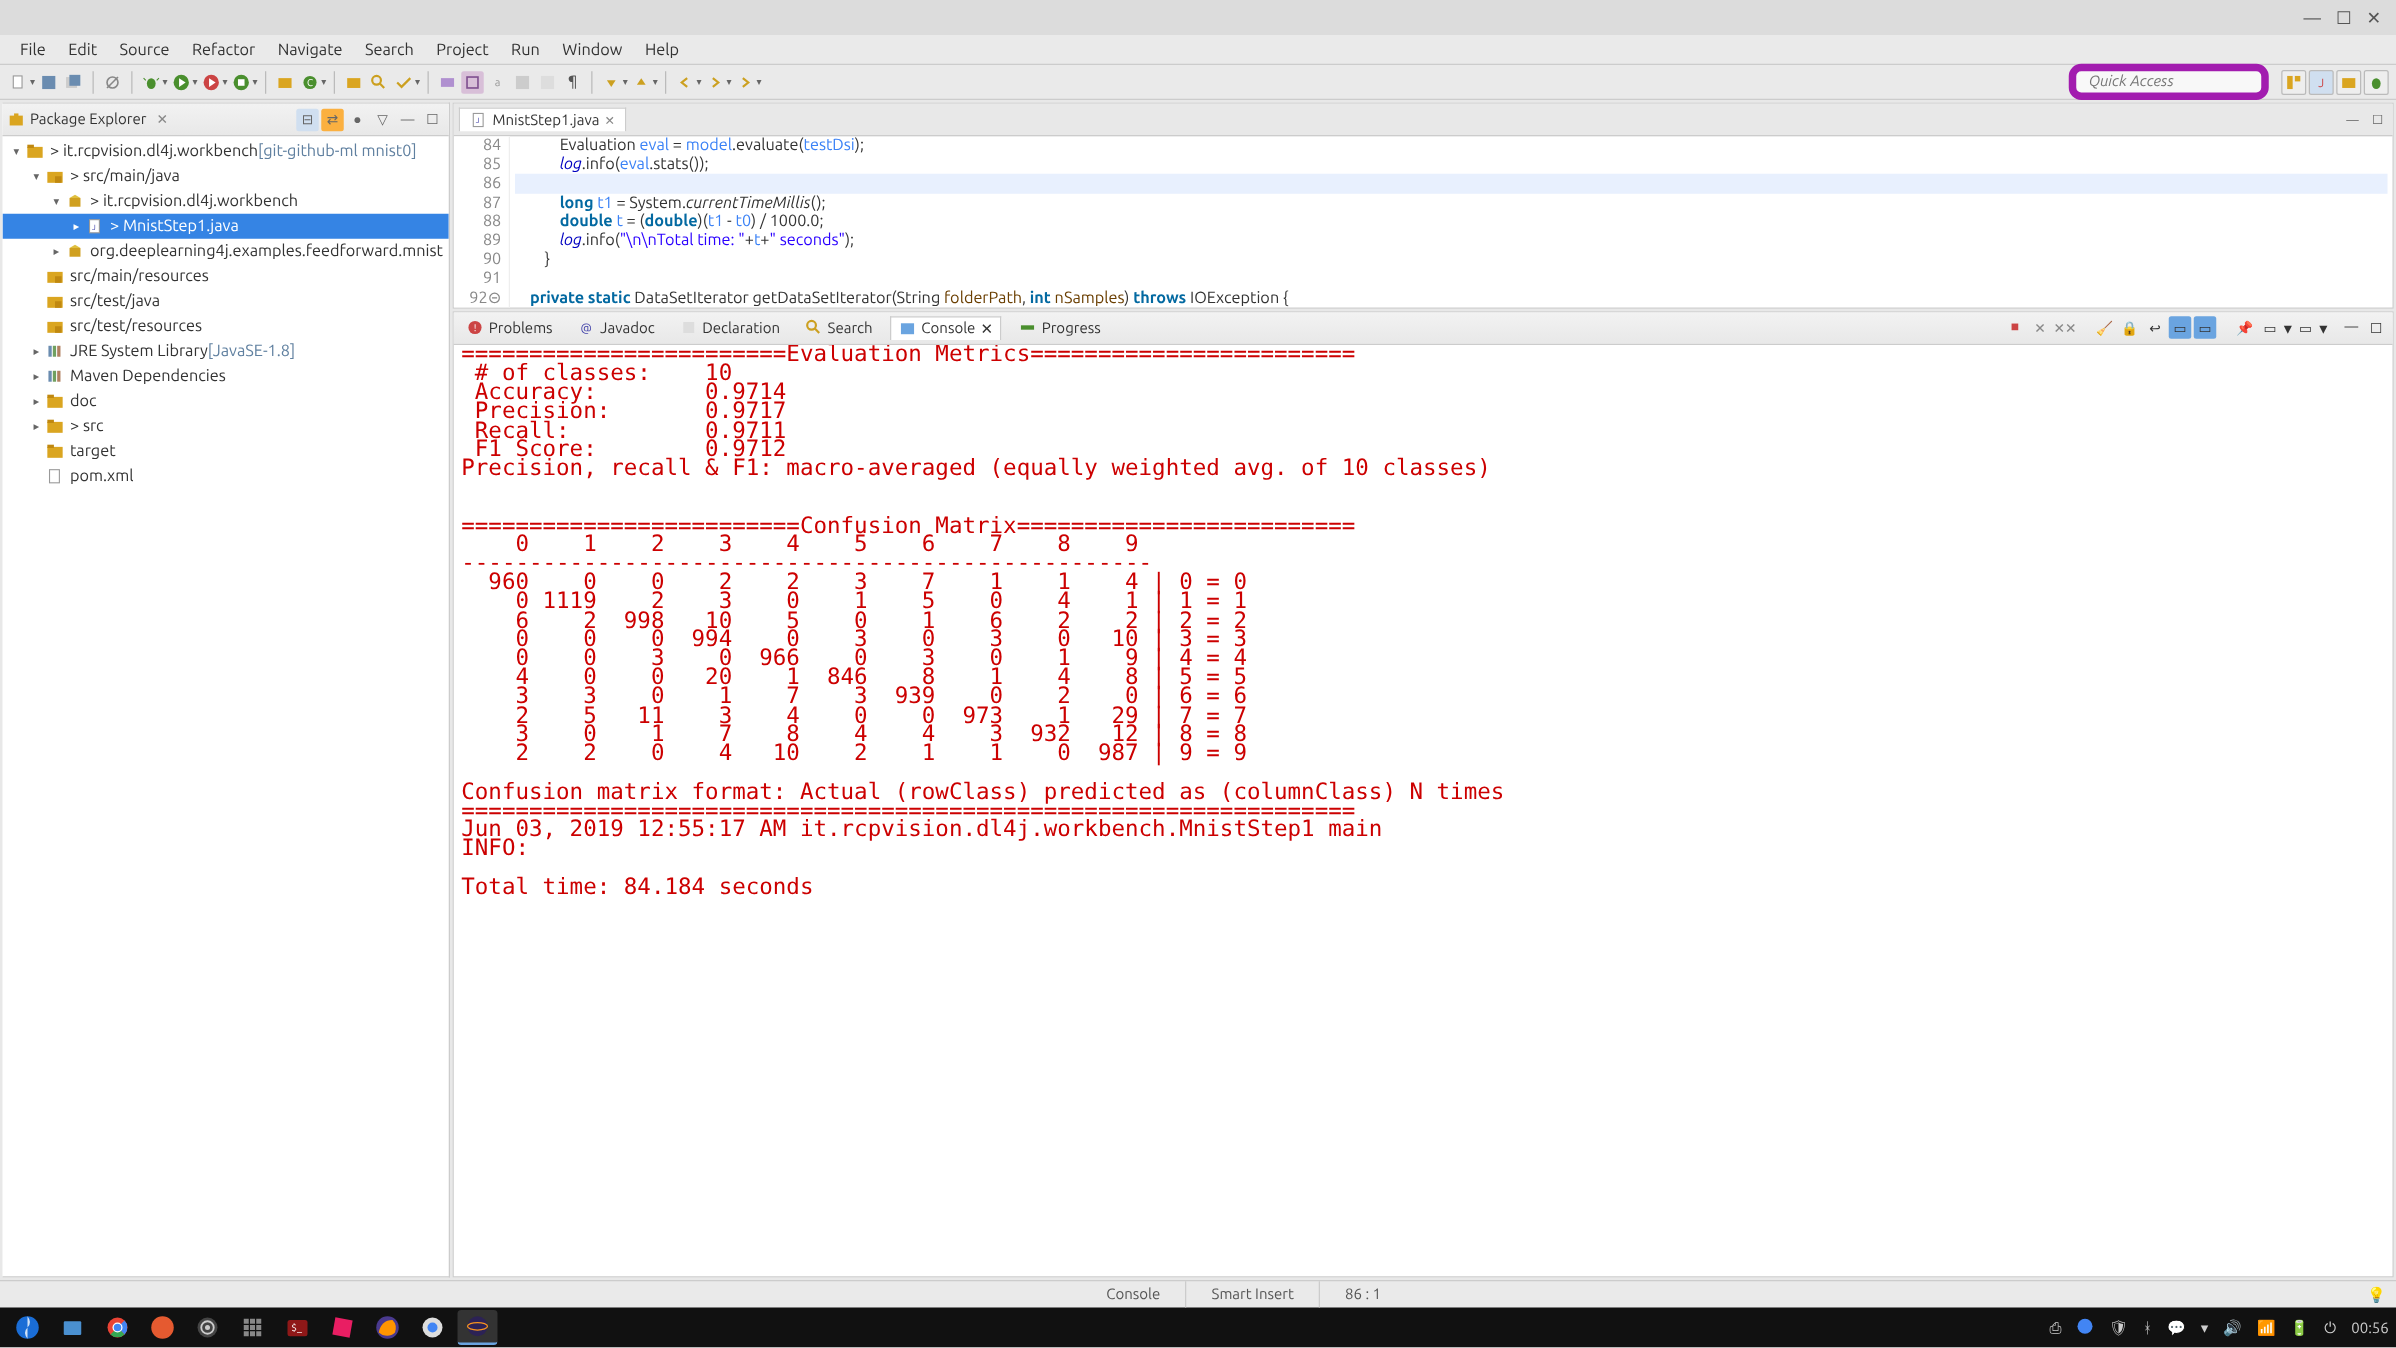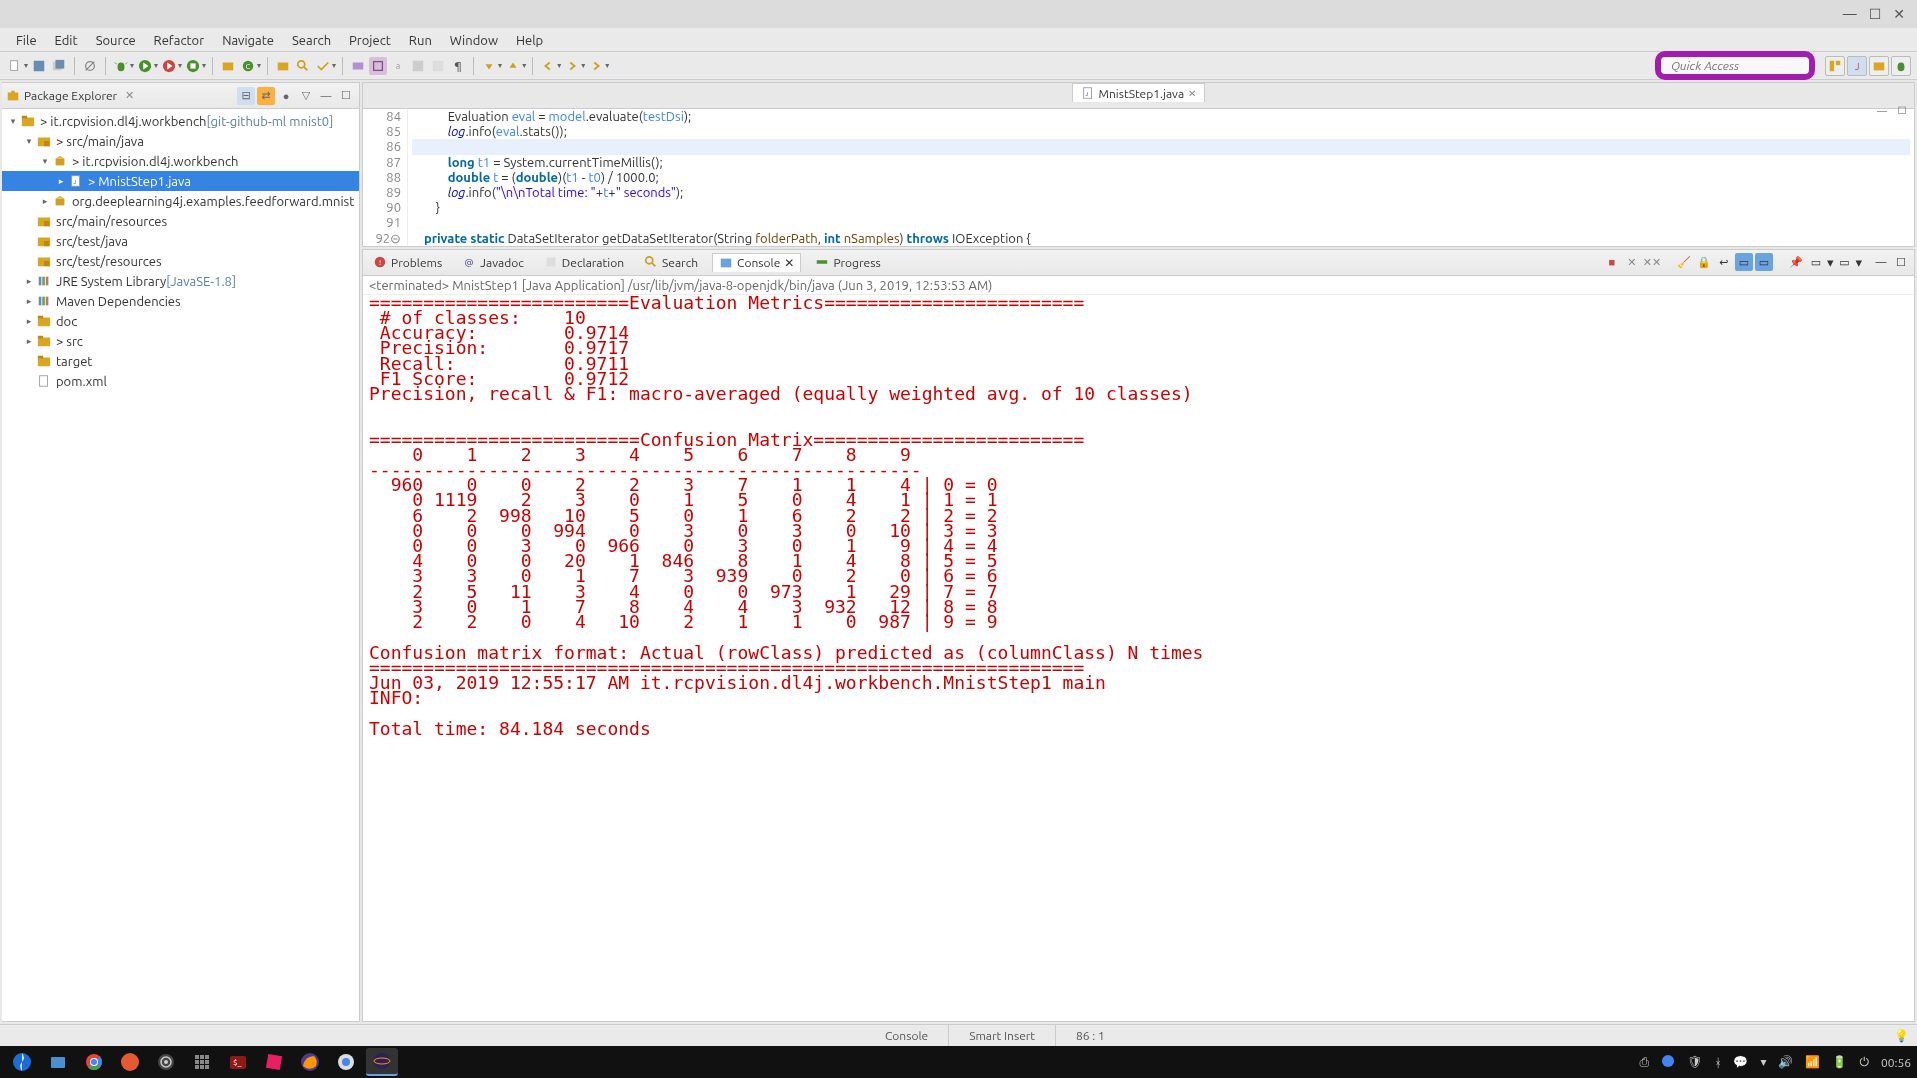--- a/index.html
+++ b/index.html
@@ -42,36 +42,36 @@
 .tree-row .indent { display: inline-block; }
 .tree-row .expand { width: 14px; display: inline-block; text-align: center; font-size: 9px; color: #666; }
 .tree-row.selected .expand { color: #fff; }
 .tree-row .icon { width: 16px; height: 16px; display: inline-flex; align-items: center; justify-content: center; margin-right: 4px; }
 .tree-row .label { font-size: 13px; }
 .tree-row .decoration { color: #6080a0; font-size: 13px; }
 
 
 .right-area { flex: 1; display: flex; flex-direction: column; margin: 2px; }
 .editor-pane { background: #fff; border: 1px solid #ccc; display: flex; flex-direction: column; }
-.tab-bar { height: 26px; background: #e8e8e8; border-bottom: 1px solid #ccc; display: flex; align-items: center; padding: 0 4px; flex-direction: column; }
+.tab-bar { height: 26px; background: #e8e8e8; border-bottom: 1px solid #ccc; display: flex; align-items: center; padding: 0 4px; }
 .tab { display: flex; align-items: center; gap: 4px; padding: 2px 8px; background: #fff; border: 1px solid #ccc; border-bottom: none; font-size: 12px; cursor: pointer; }
 .tab .x { font-size: 10px; color: #888; }
 .tab-actions { margin-left: auto; display: flex; gap: 4px; }
 .tab-actions .vbtn { width: 16px; height: 16px; cursor: pointer; font-size: 10px; color: #666; display: flex; align-items: center; justify-content: center; }
 
 .code-area { display: flex; flex: 1; overflow: hidden; height: 140px; }
 .gutter { width: 45px; background: #fff; border-right: 1px solid #eee; text-align: right; padding: 0 6px; font-family: "DejaVu Sans Mono", monospace; font-size: 13px; color: #888; line-height: 15.2px; }
 .code { flex: 1; font-family: "DejaVu Sans Mono", monospace; font-size: 13px; line-height: 15.2px; white-space: pre; padding: 0 4px; overflow: hidden; }
 .code .line { height: 15.2px; }
 .code .line.current { background: #e8f0fe; }
 .kw { color: #0369a1; font-weight: bold; }
 .str { color: #2a00ff; }
 .fld { color: #0000c0; font-style: italic; }
 .fld2 { color: #3b82f6; }
-.mth { }
+.mth { font-style: italic; }
 .param { color: #6a3e00; }
 
 .console-pane { background: #fff; border: 1px solid #ccc; margin-top: 2px; flex: 1; display: flex; flex-direction: column; }
 .console-header { height: 26px; background: linear-gradient(#f2f2f2,#e8e8e8); border-bottom: 1px solid #ccc; display: flex; align-items: center; padding: 0 4px; gap: 8px; }
 .console-header .ctab { display: flex; align-items: center; gap: 4px; font-size: 12px; padding: 2px 6px; cursor: pointer; }
 .console-header .ctab.active { background: #fff; border: 1px solid #ccc; border-bottom: none; }
 .console-header .ctab .cticon { width: 14px; height: 14px; display: inline-block; }
 .console-actions { margin-left: auto; display: flex; gap: 2px; align-items: center; }
 .console-actions .vbtn { width: 18px; height: 18px; display: flex; align-items: center; justify-content: center; cursor: pointer; font-size: 11px; }
 .console-actions .vbtn.blue { background: #6aa4e0; border-radius: 2px; }
@@ -540,21 +540,20 @@
             <span class="vbtn">📌</span>
             <span class="vbtn">▭</span>
             <span class="arrow">▾</span>
             <span class="vbtn">▭</span>
             <span class="arrow">▾</span>
             <span style="width:6px"></span>
             <span class="vbtn">—</span>
             <span class="vbtn">☐</span>
           </div>
         </div>
-      <div class="console-info">&lt;terminated&gt; MnistStep1 [Java Application] /usr/lib/jvm/java-8-openjdk/bin/java (Jun 3, 2019, 12:53:53 AM)</div>
       <div class="console-output">========================Evaluation Metrics========================
  # of classes:    10
  Accuracy:        0.9714
  Precision:       0.9717
  Recall:          0.9711
  F1 Score:        0.9712
 Precision, recall &amp; F1: macro-averaged (equally weighted avg. of 10 classes)
 
 
 =========================Confusion Matrix=========================

